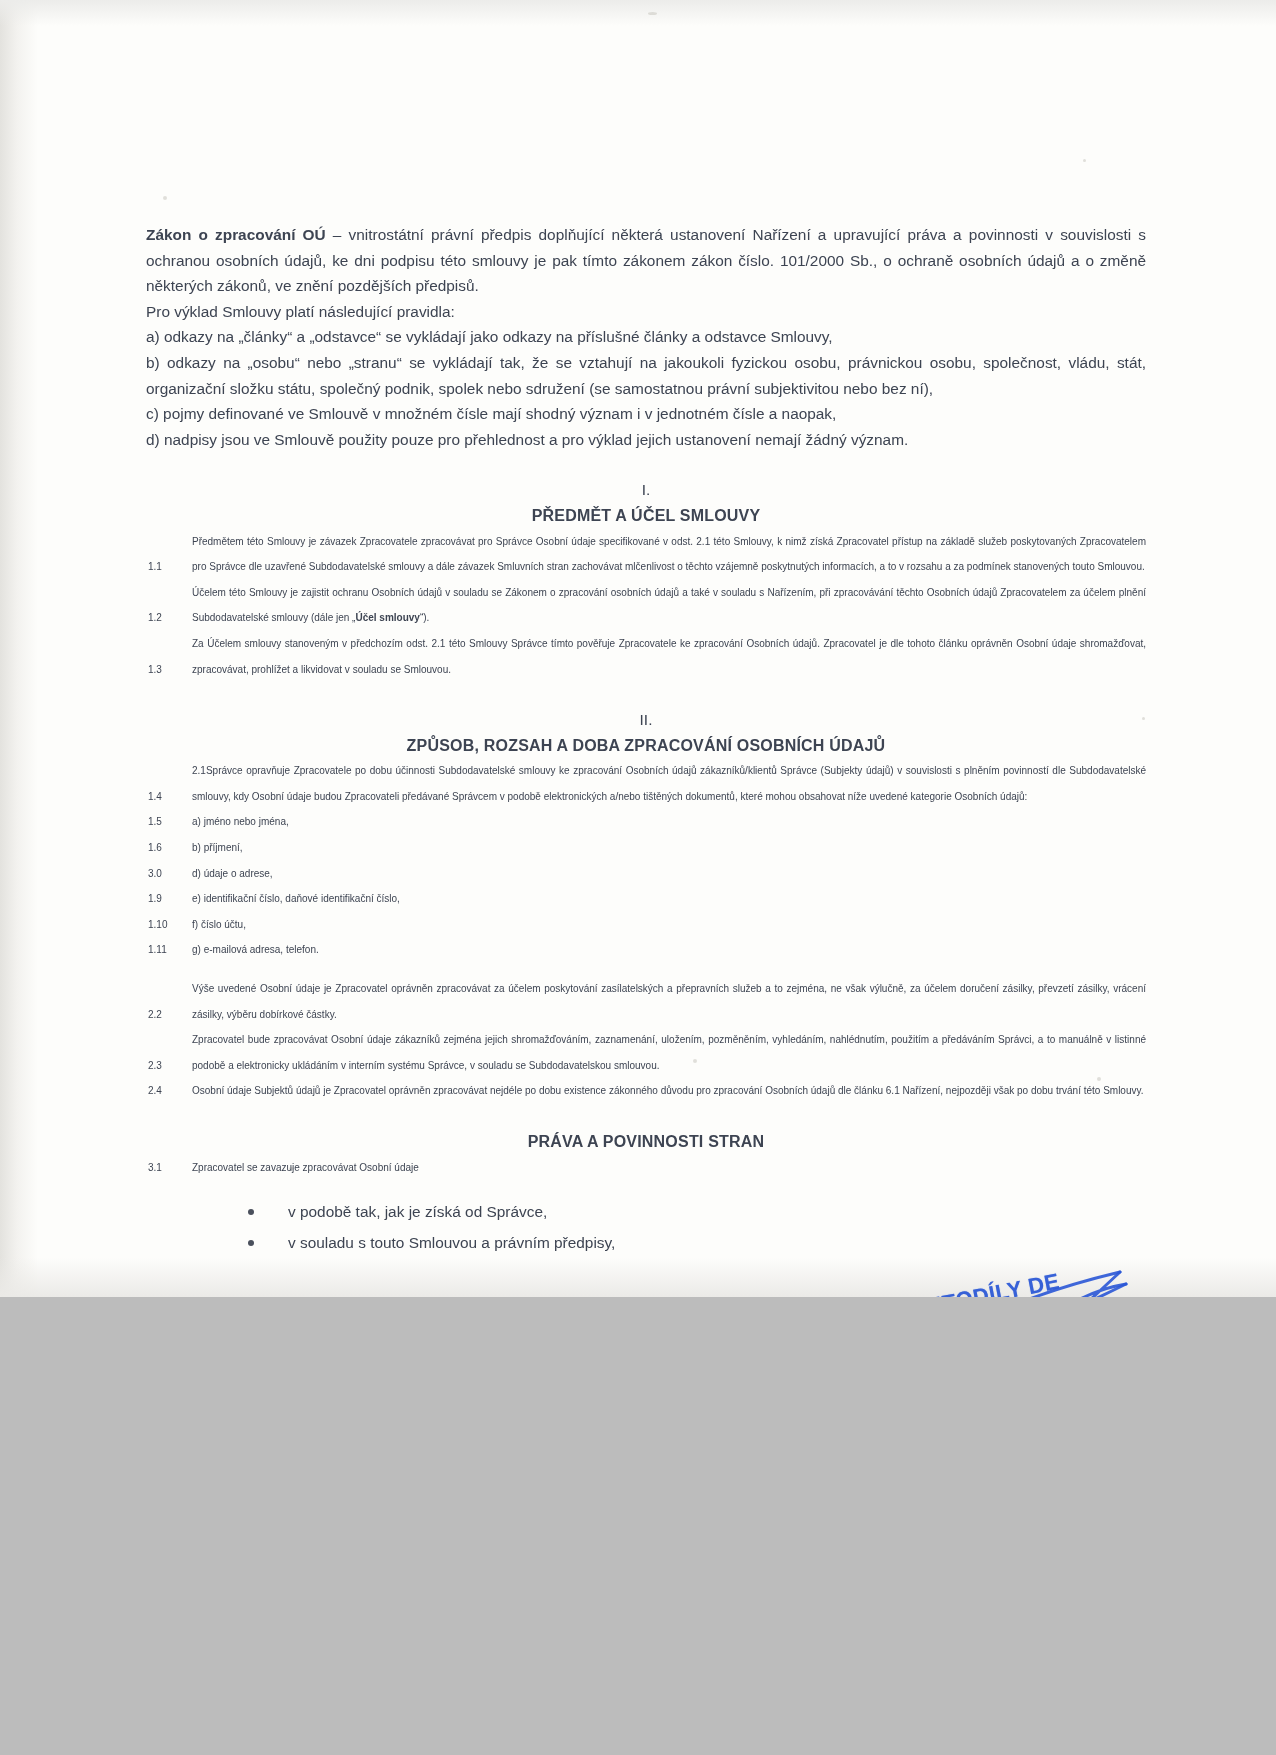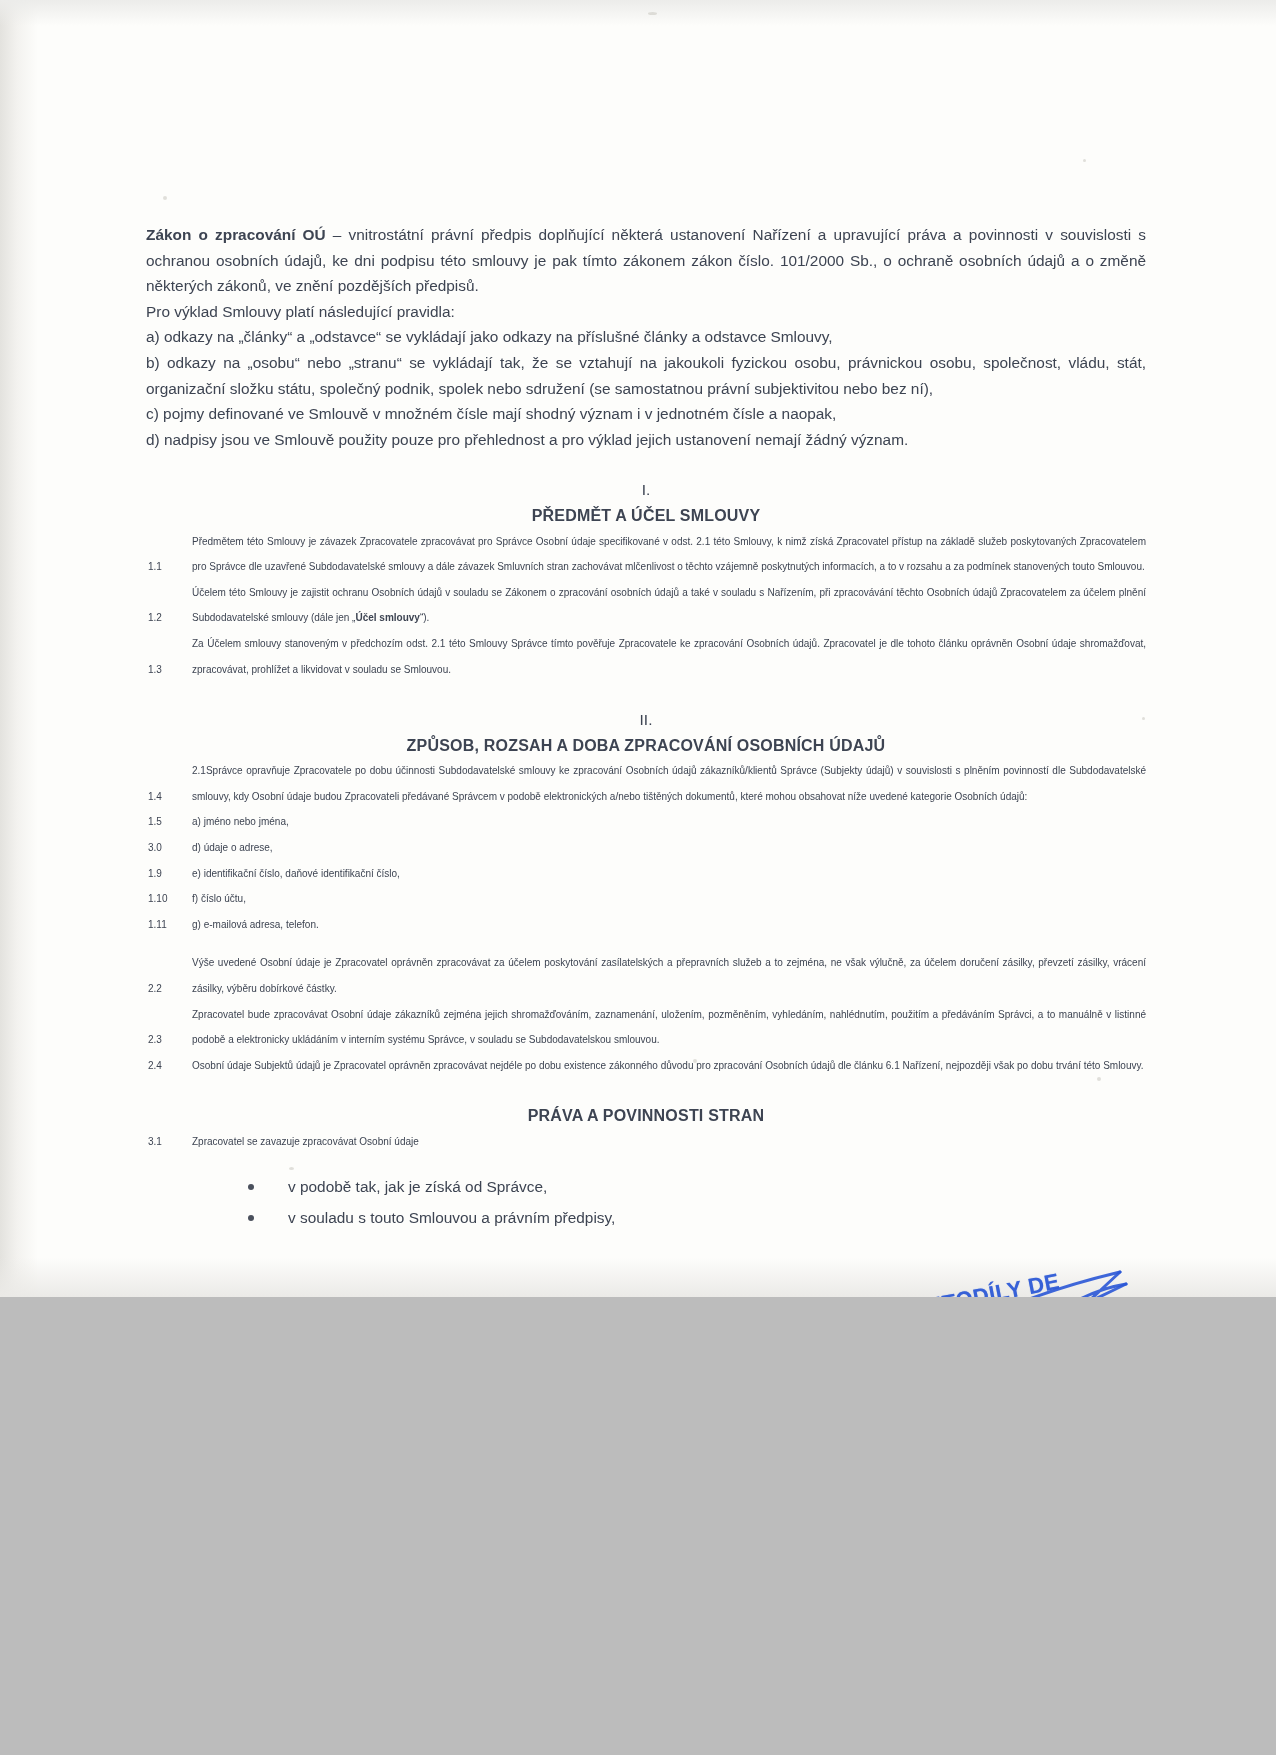--- a/index.html
+++ b/index.html
@@ -242,20 +242,24 @@
       <div class="clause">
         <div class="num">1.4</div>
         <div class="body">2.1Správce opravňuje Zpracovatele po dobu účinnosti Subdodavatelské smlouvy ke zpracování Osobních údajů zákazníků/klientů Správce (Subjekty údajů) v souvislosti s plněním povinností dle Subdodavatelské smlouvy, kdy Osobní údaje budou Zpracovateli předávané Správcem v podobě elektronických a/nebo tištěných dokumentů, které mohou obsahovat níže uvedené kategorie Osobních údajů:</div>
       </div>
 
       <div class="clause short">
         <div class="num">1.5</div>
         <div class="body">a) jméno nebo jména,</div>
       </div>
       <div class="clause short">
+        <div class="num">1.6</div>
+        <div class="body">b) příjmení,</div>
+      </div>
+      <div class="clause short">
         <div class="num">3.0</div>
         <div class="body">d) údaje o adrese,</div>
       </div>
       <div class="clause short">
         <div class="num">1.9</div>
         <div class="body">e) identifikační číslo, daňové identifikační číslo,</div>
       </div>
       <div class="clause short">
         <div class="num">1.10</div>
         <div class="body">f) číslo účtu,</div>

